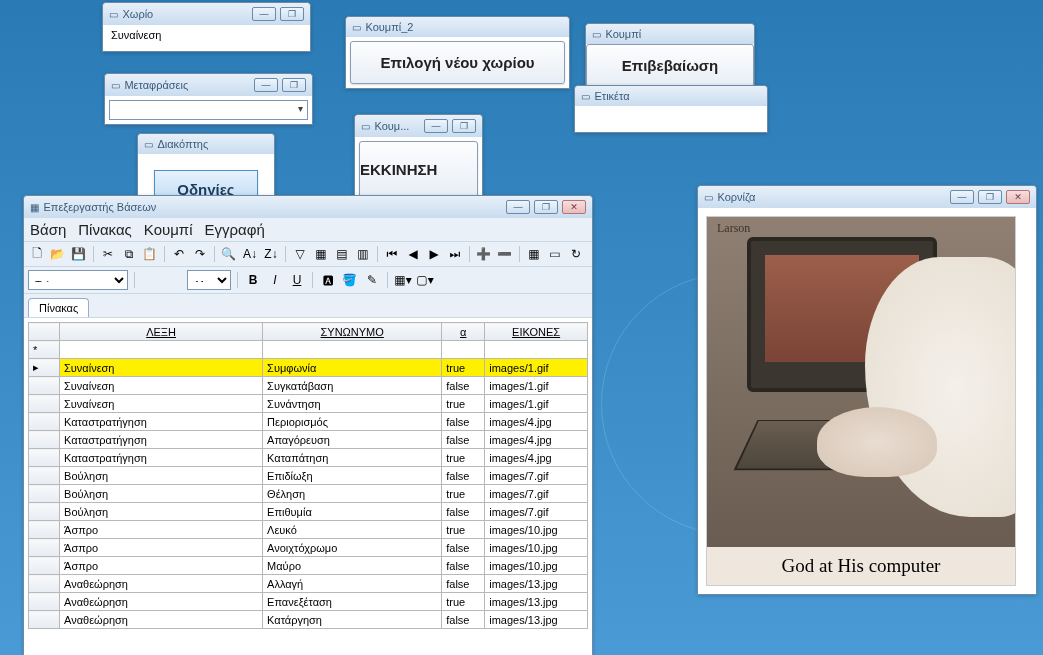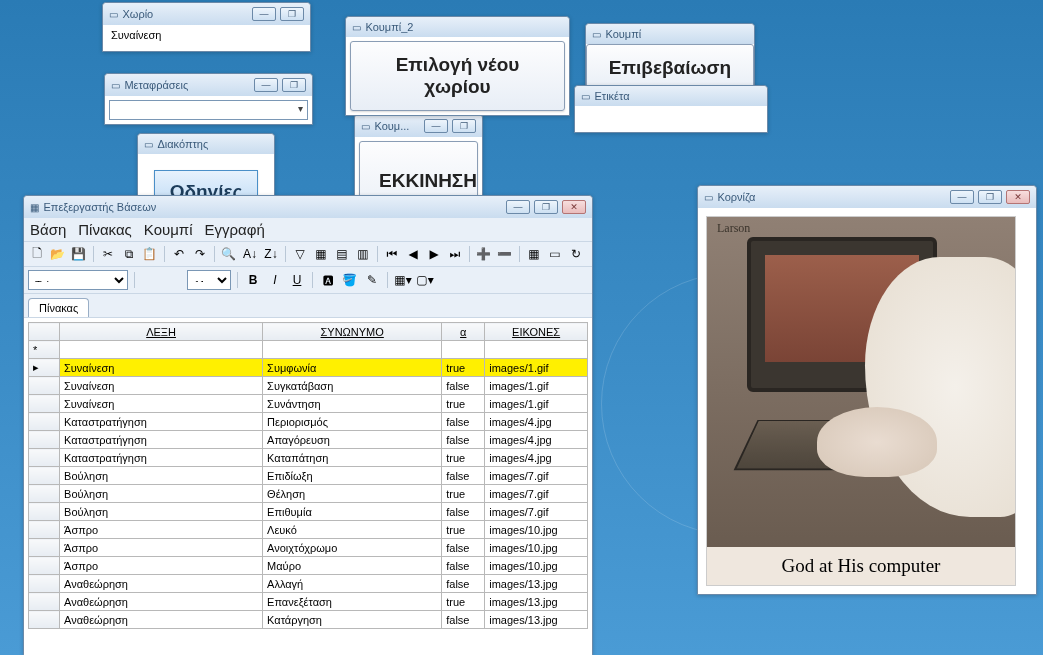--- a/index.html
+++ b/index.html
@@ -49,21 +49,21 @@
 
 
 .bigbtn {
   display:inline-block;
   background:linear-gradient(#fdfdfe,#e8eef6);
   border:1px solid #8a9db5;
   border-radius:3px;
   font-weight:bold;
   color:#222;
   padding:12px 20px;
-  font-size:19px;
+  font-size:15px;
   box-shadow:0 1px 2px rgba(0,0,0,.15);
   cursor:pointer;
 }
 .bigbtn.blue { background:linear-gradient(#e7f2fd,#b8d7f3); border-color:#4a8fc8; color:#1c3c5a; }
 
 
 .menubar { background:#e9f0f8; padding:3px 6px; display:flex; gap:12px; font-size:15px; color:#222; border-bottom:1px solid #cad7e5; }
 .menubar span { cursor:pointer; }
 .toolbar { background:#e9f0f8; padding:3px 4px; display:flex; gap:3px; align-items:center; border-bottom:1px solid #cad7e5; }
 .tb-ic { width:18px; height:18px; display:inline-flex; align-items:center; justify-content:center; font-size:12px; cursor:pointer; }
@@ -141,21 +141,21 @@
 
 <div class="win" style="left:354px; top:114px; width:129px;">
   <div class="titlebar">
     <span class="t-icon">▭</span>
     <span>Κουμ...</span>
     <span class="spacer"></span>
     <span class="ctrlbtn">—</span>
     <span class="ctrlbtn">❐</span>
   </div>
   <div class="winbody" style="padding:4px;">
-    <div class="bigbtn" style="width:100%; text-align:right; padding:28px 0;">ΕΚΚΙΝΗΣΗ</div>
+    <div class="bigbtn" style="width:100%; text-align:left; padding:19px 0;">ΕΚΚΙΝΗΣΗ</div>
   </div>
 </div>
 
 <div class="win" style="left:345px; top:16px; width:225px;">
   <div class="titlebar">
     <span class="t-icon">▭</span>
     <span>Κουμπί_2</span>
   </div>
   <div class="winbody" style="padding:4px;">
     <div class="bigbtn" style="width:100%; text-align:center;">Επιλογή νέου χωρίου</div>

